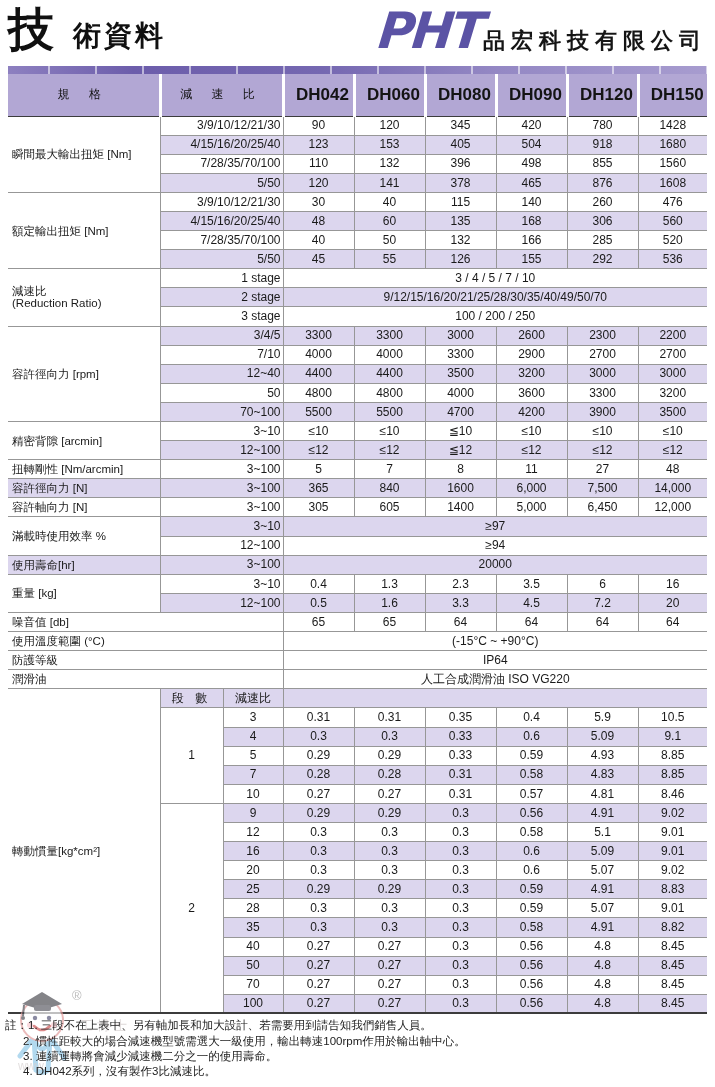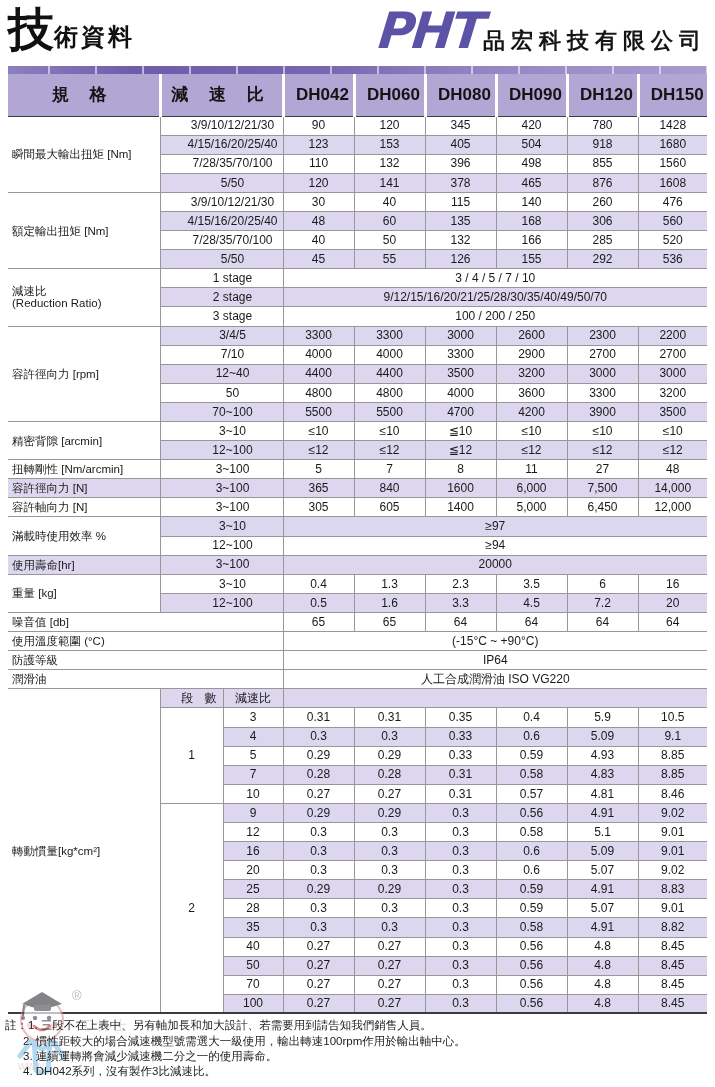--- a/index.html
+++ b/index.html
@@ -4,52 +4,52 @@
 <style>
   * { margin:0; padding:0; box-sizing:border-box; }
   html,body { width:715px; height:1087px; background:#ffffff; overflow:hidden;
     font-family:"Liberation Sans","DejaVu Sans",sans-serif; }
 
   
   .page-header { position:relative; height:66px; width:715px; }
   .doc-title { position:absolute; left:8px; top:6px; display:flex; align-items:baseline;
     font-family:"DejaVu Serif","Liberation Serif",serif; font-weight:bold; color:#101010; }
   .doc-title .big { font-size:46px; line-height:1; }
-  .doc-title .rest { font-size:24px; letter-spacing:3px; margin-left:0; }
+  .doc-title .rest { font-size:28px; letter-spacing:3px; margin-left:19px; }
   .brand { position:absolute; right:8px; top:6px; display:flex; align-items:baseline; }
   .brand .logo { font-family:"DejaVu Sans","Liberation Sans",sans-serif;
     font-size:50px; line-height:1; font-weight:900; font-style:italic; color:#5b53a5;
     letter-spacing:-3px; transform:skewX(-6deg); }
   .brand .company { font-family:"DejaVu Serif","Liberation Serif",serif;
     font-size:22px; font-weight:bold; color:#151515; letter-spacing:6px; margin-left:0; }
 
   
   .tech-strip { margin-left:8px; width:699px; height:8px;
     background:
       repeating-linear-gradient(90deg, rgba(255,255,255,0) 0 40px, rgba(255,255,255,.55) 40px 42px, rgba(255,255,255,0) 42px 47px),
       linear-gradient(90deg,#8d80c0 0%,#6c5dab 18%,#7568b1 45%,#9488c4 70%,#a79ccf 100%);
   }
 
   
   table.spec { border-collapse:collapse; table-layout:fixed; width:699px; margin-left:8px;
     border-left:hidden; border-right:hidden; border-top:hidden; border-bottom:2px solid #3c3c3c; }
   thead th { background:#b2a7d4; border:none; border-left:3px solid #ffffff;
-    border-bottom:1px solid #3c3c3c; height:42px; font-weight:bold; font-size:17px;
+    border-bottom:1px solid #3c3c3c; height:42px; font-weight:normal; font-size:12px;
     letter-spacing:8px; color:#141414; }
   thead th:first-child { border-left:hidden; }
   thead th.model { font-weight:bold; font-size:17px; letter-spacing:0;padding-left:8px; }
   tbody tr { height:19.1px; }
   tbody td { border:1px solid #979797; padding:0 2px; font-size:12px; text-align:center;
     color:#1a1a1a; line-height:1.05; vertical-align:middle; }
   tr.lav td { background:#dcd6ee; }
   tbody td.wh { background:#ffffff; }
   tr.sec > td { border-top:1px solid #3c3c3c; }
   tbody td.label { text-align:left; padding-left:4px; font-size:11.5px; white-space:pre-line; }
-  tbody td.ratio { text-align:center; padding-left:24px;margin-left:44px; }
-  tbody td.subhd { letter-spacing:4px;text-align:right; }
+  tbody td.ratio { text-align:right; padding-left:24px;margin-left:44px; }
+  tbody td.subhd { letter-spacing:4px; }
 
   
   .notes { position:relative; z-index:2; margin:4px 0 4px 5px; font-size:11.5px;
     line-height:1.32; color:#222222; }
   .notes .indent { padding-left:18px; }
 
   
   .watermark { position:absolute; left:10px; top:978px; width:150px; height:100px;
     opacity:.8; z-index:1; pointer-events:none; }
 </style>

